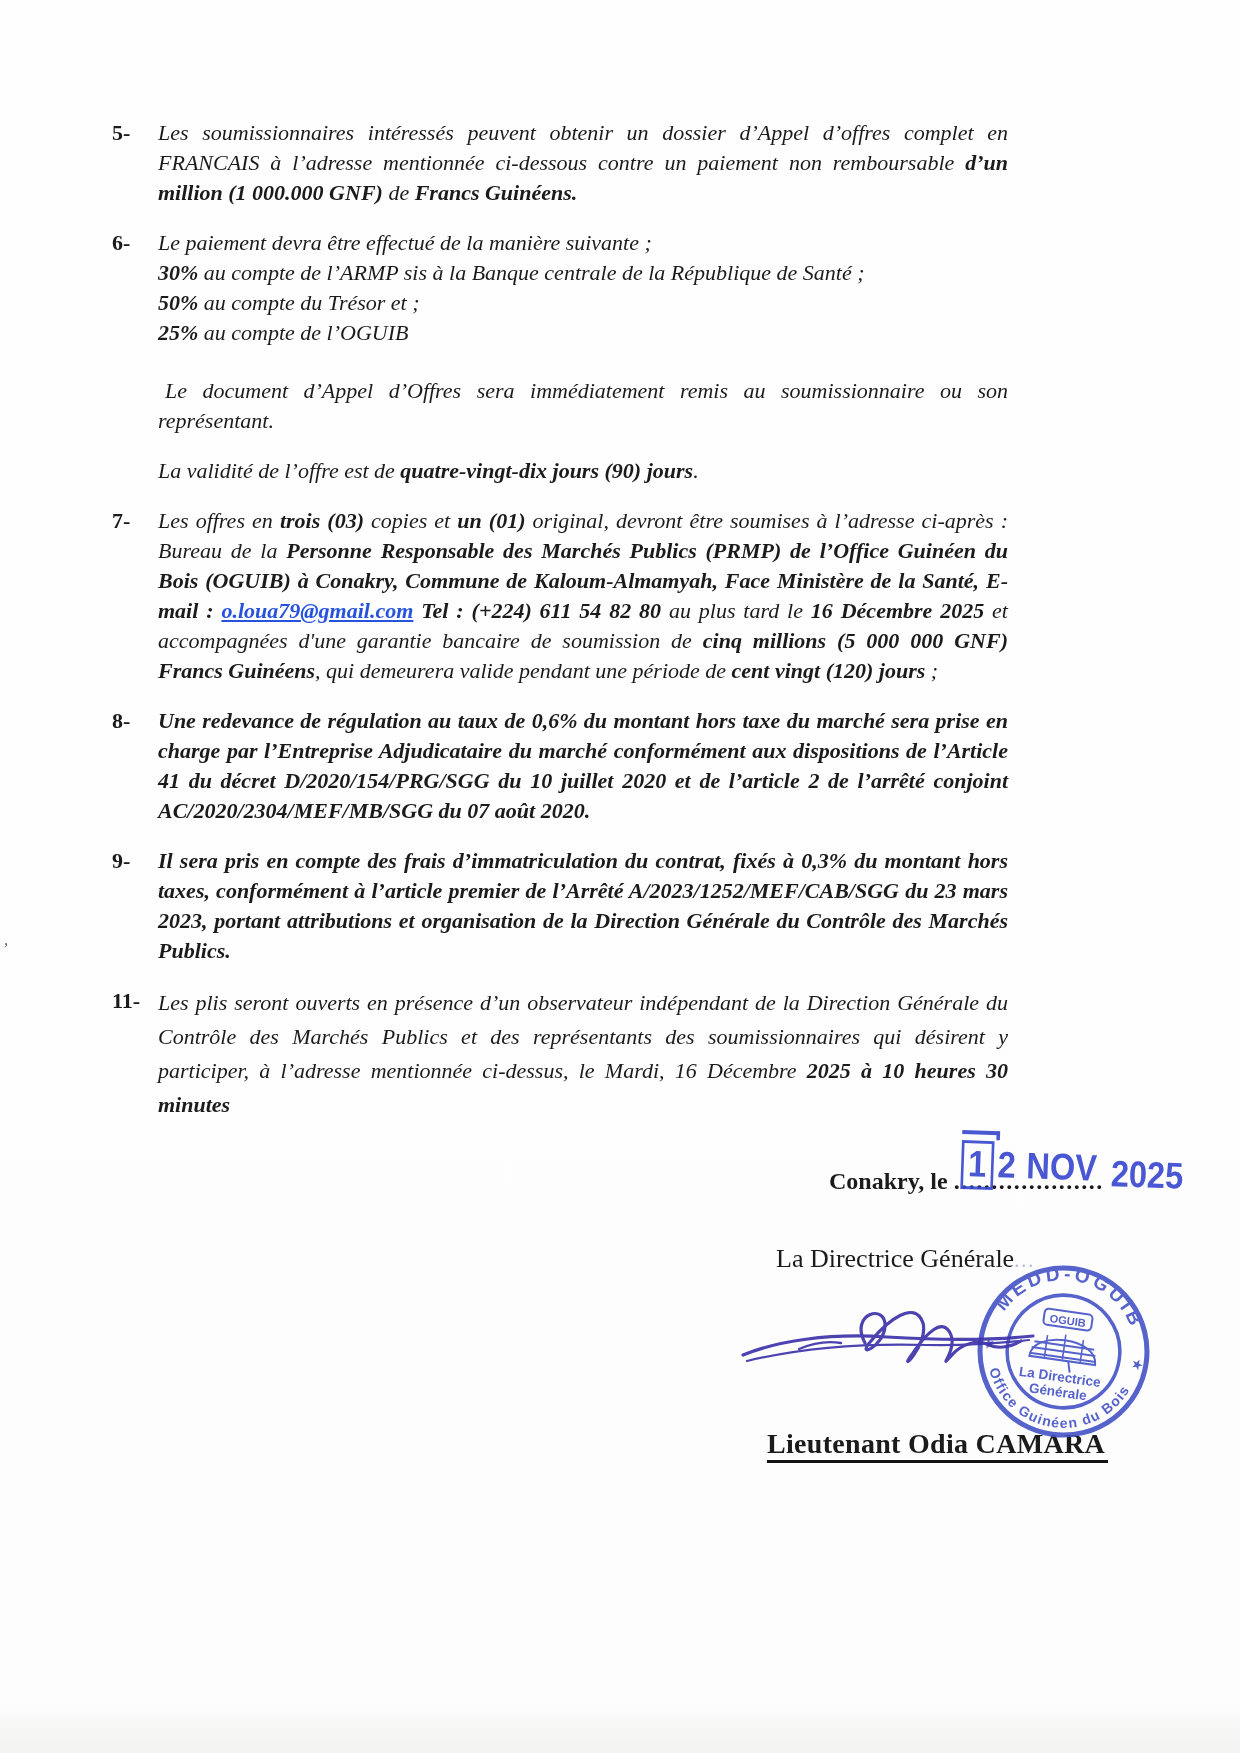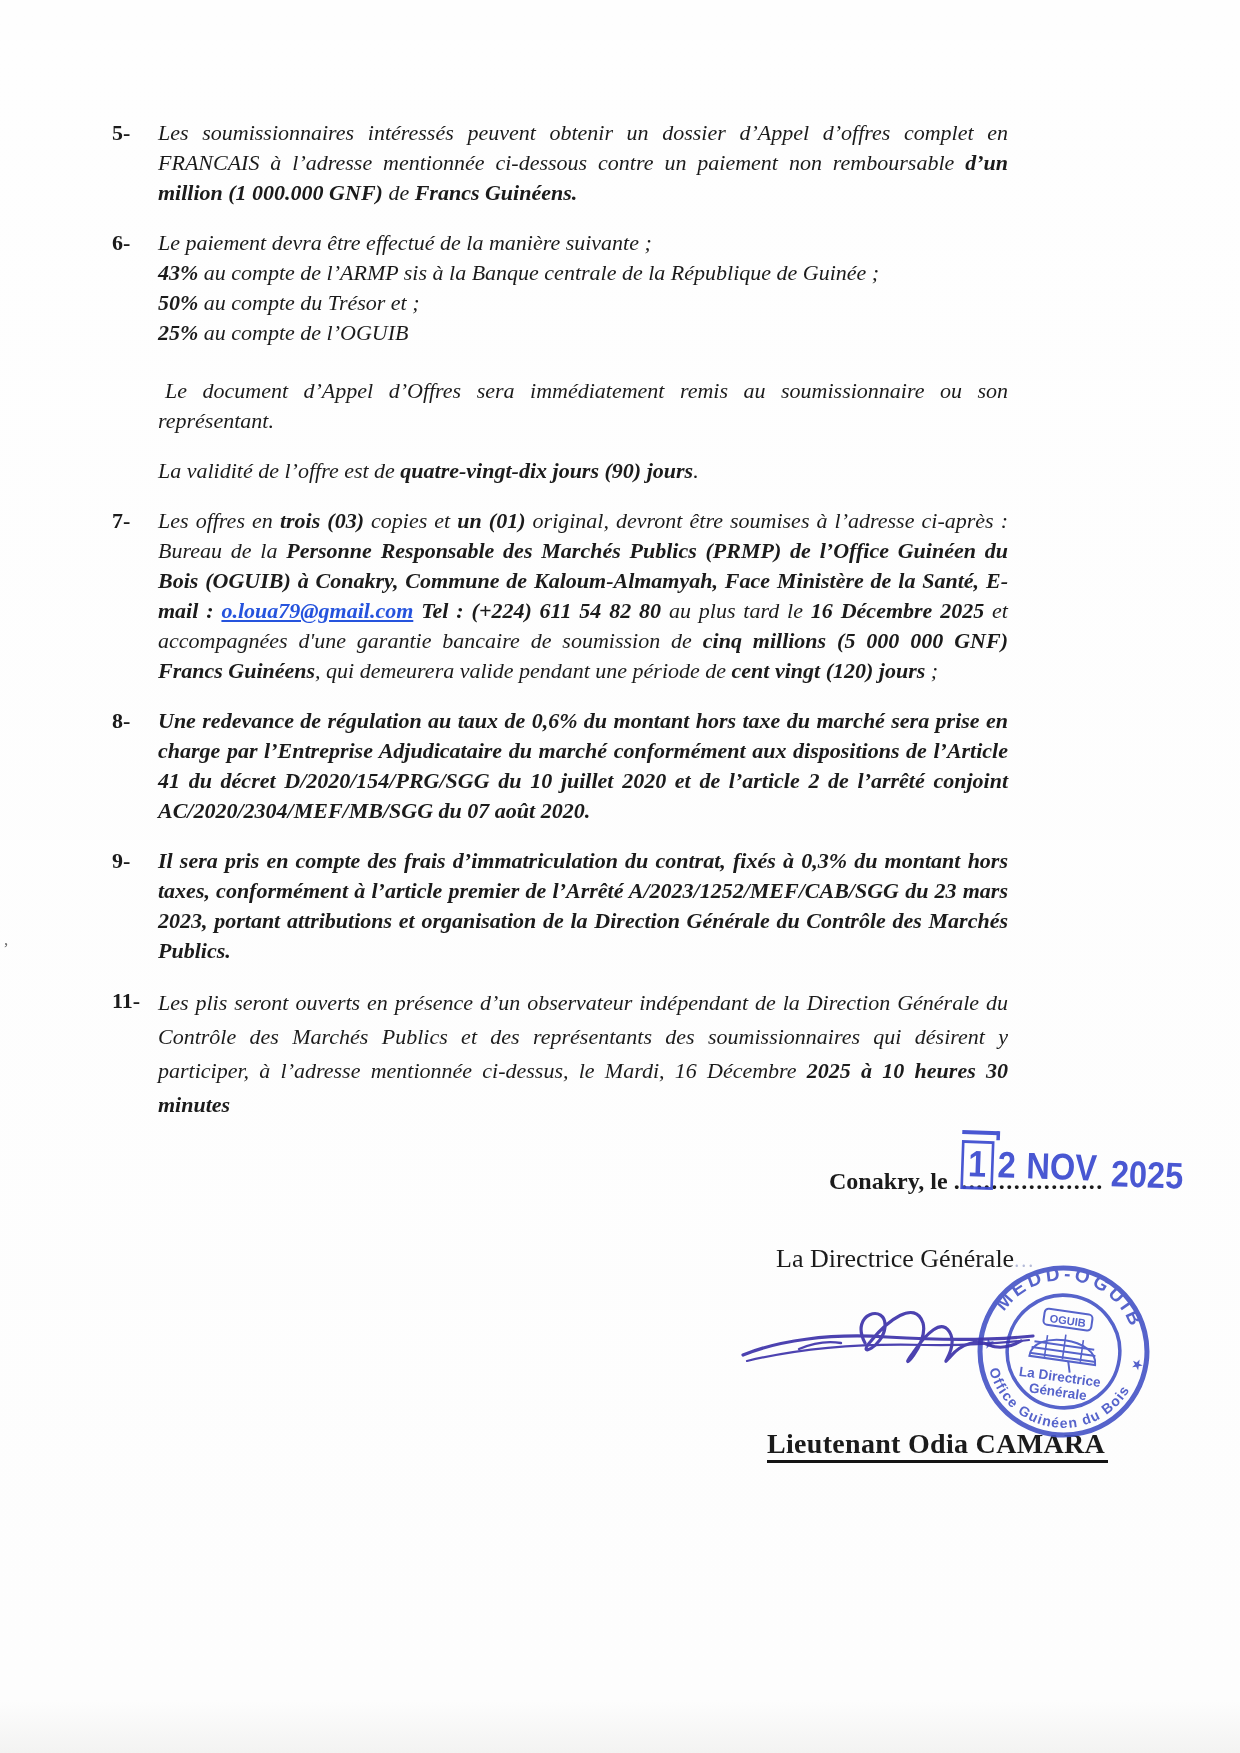--- a/index.html
+++ b/index.html
@@ -55,21 +55,21 @@
       <div class="sec">
         <span class="num">5-</span>
         <div class="secbody">
           <p class="para justify"><span class="">Les soumissionnaires intéressés peuvent obtenir un dossier d’Appel d’offres complet en FRANCAIS à l’adresse mentionnée ci-dessous contre un paiement non remboursable </span><span class="b">d’un million (1 000.000 GNF)</span><span class=""> de </span><span class="b">Francs Guinéens.</span></p>
         </div>
       </div>
       <div class="sec">
         <span class="num">6-</span>
         <div class="secbody">
           <p class="para"><span class="">Le paiement devra être effectué de la manière suivante ;</span></p>
-          <p class="para"><span class="b">43%</span><span class=""> au compte de l’ARMP sis à la Banque centrale de la République de Guinée ;</span></p>
+          <p class="para"><span class="b">30%</span><span class=""> au compte de l’ARMP sis à la Banque centrale de la République de Santé ;</span></p>
           <p class="para"><span class="b">50%</span><span class=""> au compte du Trésor et ;</span></p>
           <p class="para"><span class="b">25%</span><span class=""> au compte de l’OGUIB</span></p>
           <p class="para justify indent"><span class="">Le document d’Appel d’Offres sera immédiatement remis au soumissionnaire ou son représentant.</span></p>
         </div>
       </div>
       <div class="sec">
         <span class="num"></span>
         <div class="secbody">
           <p class="para"><span class="">La validité de l’offre est de </span><span class="b">quatre-vingt-dix jours (90) jours</span><span class="">.</span></p>
         </div>

